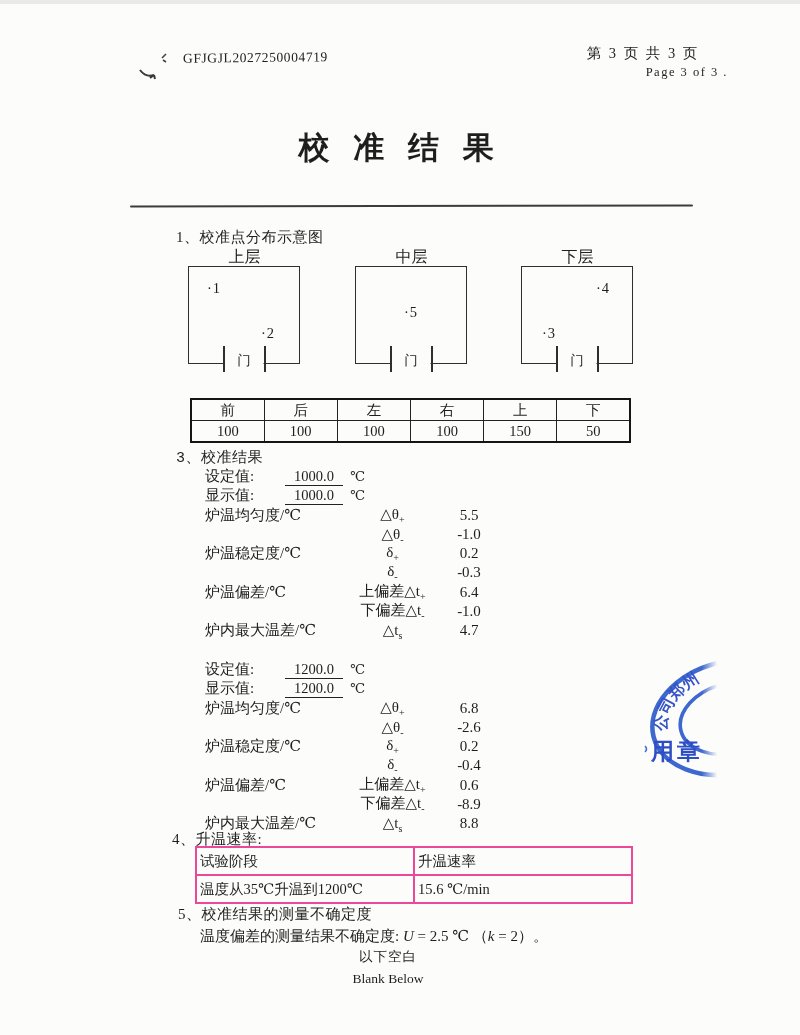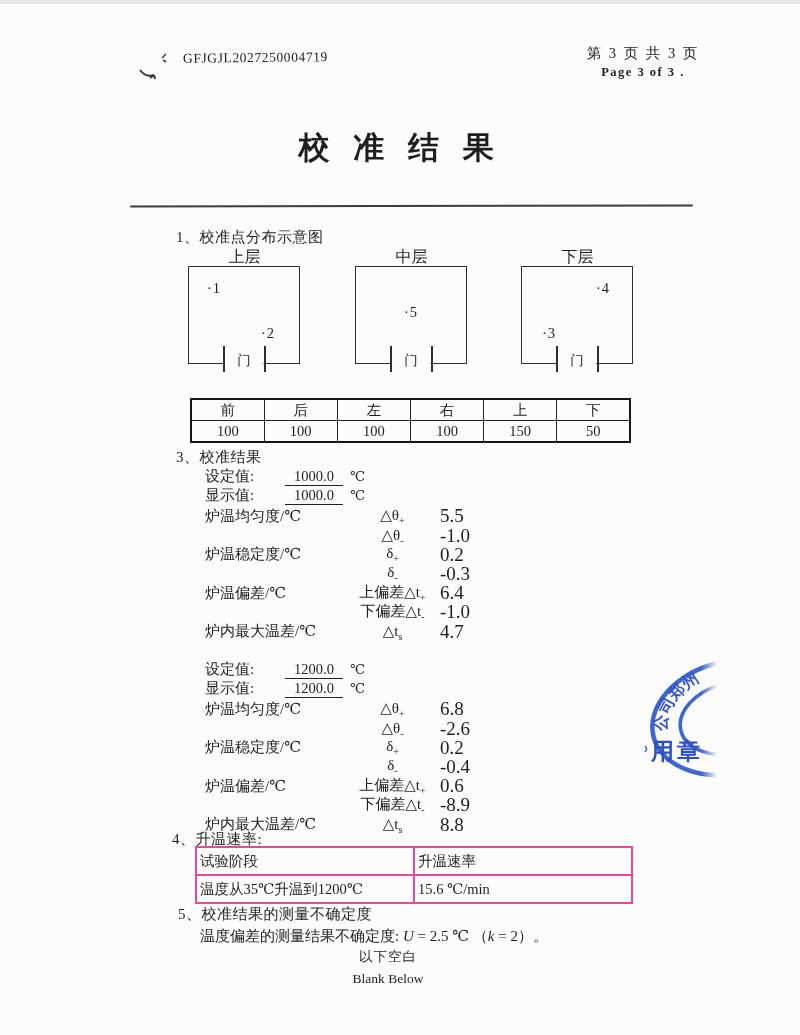--- a/index.html
+++ b/index.html
@@ -6,21 +6,21 @@
   .page{
     position:relative;width:800px;height:1035px;margin:4px auto;
     background:#fcfcfa;color:#1e1e1e;overflow:hidden;
     font-family:"Liberation Serif","DejaVu Serif",serif;
   }
   
   .cert-no{position:absolute;left:183px;top:46px;font-size:13.5px;letter-spacing:.6px;transform:rotate(-.6deg);color:#222;}
   .smudge{position:absolute;left:138px;top:48px;}
   .page-info{position:absolute;left:558px;top:40px;width:170px;text-align:center;}
   .page-zh{font-size:14.5px;letter-spacing:2px;}
-  .page-en{font-size:12.5px;font-weight:700;letter-spacing:1.5px;margin-top:2px;}
+  .page-en{font-size:12.5px;font-weight:400;letter-spacing:1.5px;margin-top:2px;text-align:right;}
   
   .title-zh{position:absolute;top:123px;left:0;width:100%;text-align:center;font-size:31px;font-weight:600;letter-spacing:8px;}
   .title-en{position:absolute;top:170px;left:0;width:100%;text-align:center;font-size:15px;font-weight:bold;
             font-family:"Liberation Sans","DejaVu Sans",sans-serif;}
   .hr-line{position:absolute;left:130px;top:201px;width:563px;height:2px;background:#3c3c3c;border-radius:1px;transform:rotate(-.12deg);}
   
   .sec-heading{position:absolute;font-size:15px;letter-spacing:.5px;text-align:center;}
   
   .diagram{position:absolute;top:243px;width:113px;height:132px;}
   .layer-label{position:absolute;top:0;left:0;width:100%;text-align:center;font-size:16px;}
@@ -40,21 +40,21 @@
   
   .block{position:absolute;left:205px;width:330px;}
   .bline{height:19.2px;display:flex;align-items:center;}
   .blabel{width:80px;font-size:15px;}
   .bval{width:58px;text-align:center;font-size:14.5px;border-bottom:1.5px solid #222;line-height:17px;}
   .bunit{margin-left:7px;font-size:13.5px;}
   .prow{display:grid;grid-template-columns:140px 95px 58px;height:19.2px;align-items:center;}
   .pname{font-size:15px;white-space:nowrap;}
   .psym{text-align:center;font-size:15px;white-space:nowrap;}
   .psym sub{font-size:10px;}
-  .pval{text-align:left;font-size:19px;}
+  .pval{text-align:center;font-size:15px;}
   
   .unc-line{position:absolute;left:200px;top:923px;font-size:15px;}
   .unc-line i{font-family:"Liberation Serif","DejaVu Serif",serif;}
   .blank-zh{position:absolute;top:944px;left:-12px;width:100%;text-align:center;font-size:13.5px;letter-spacing:1px;}
   .blank-en{position:absolute;top:967px;left:-12px;width:100%;text-align:center;font-size:13.5px;}
   
   .stamp{position:absolute;left:644px;top:656px;width:74px;height:128px;opacity:.92;
          -webkit-mask-image:linear-gradient(to right,#000 78%,transparent 99%);
          mask-image:linear-gradient(to right,#000 78%,transparent 99%);}
 </style>
@@ -127,21 +127,21 @@
       <td>100</td>
       <td>100</td>
       <td>100</td>
       <td>100</td>
       <td>150</td>
       <td>50</td>
     </tr>
   </tbody>
     </table>
 
-  <div class="sec-heading" style="left:176px;top:444px;">3、校准结果</div>
+  <div class="sec-heading" style="left:176px;top:444px;font-family:Liberation Mono, monospace;">3、校准结果</div>
 
   <div class="block" style="top:463px;">
     <div class="bline">
       <span class="blabel">设定值:</span>
       <span class="bval">1000.0</span>
       <span class="bunit">℃</span>
     </div>
     <div class="bline">
       <span class="blabel">显示值:</span>
       <span class="bval">1000.0</span>

